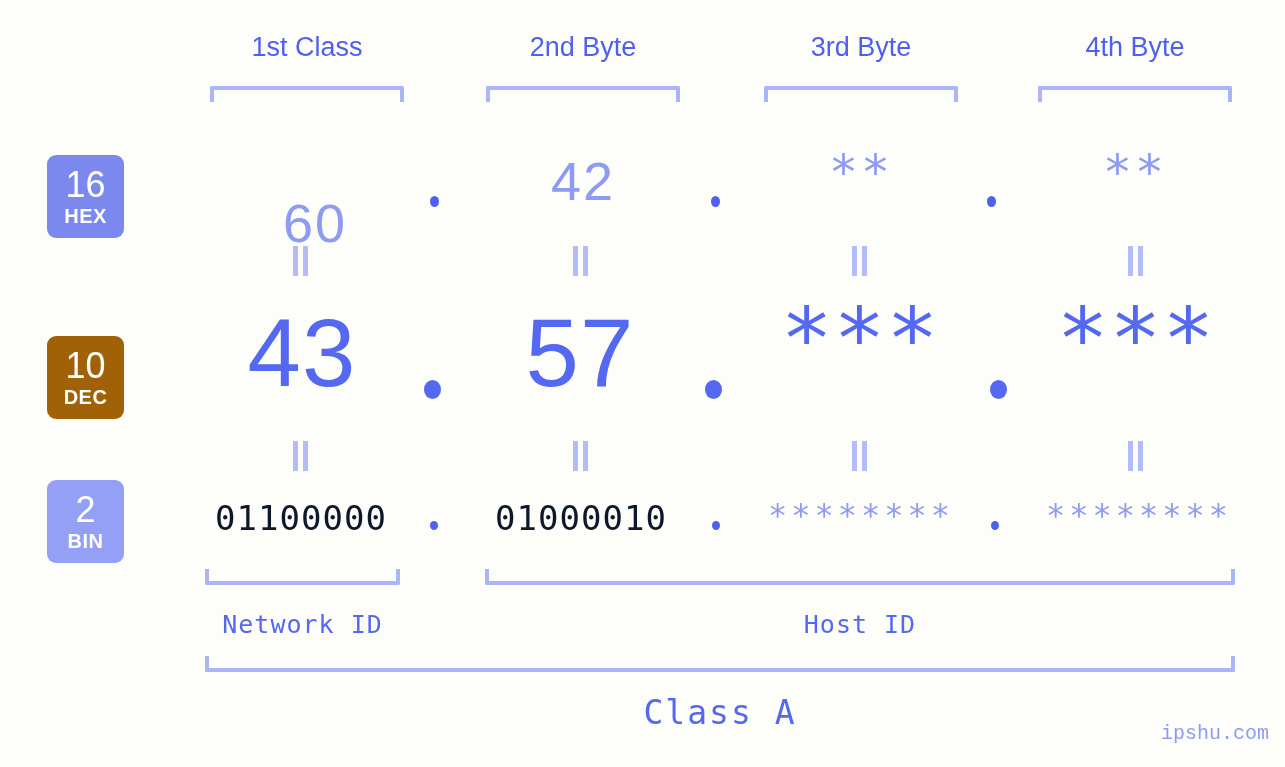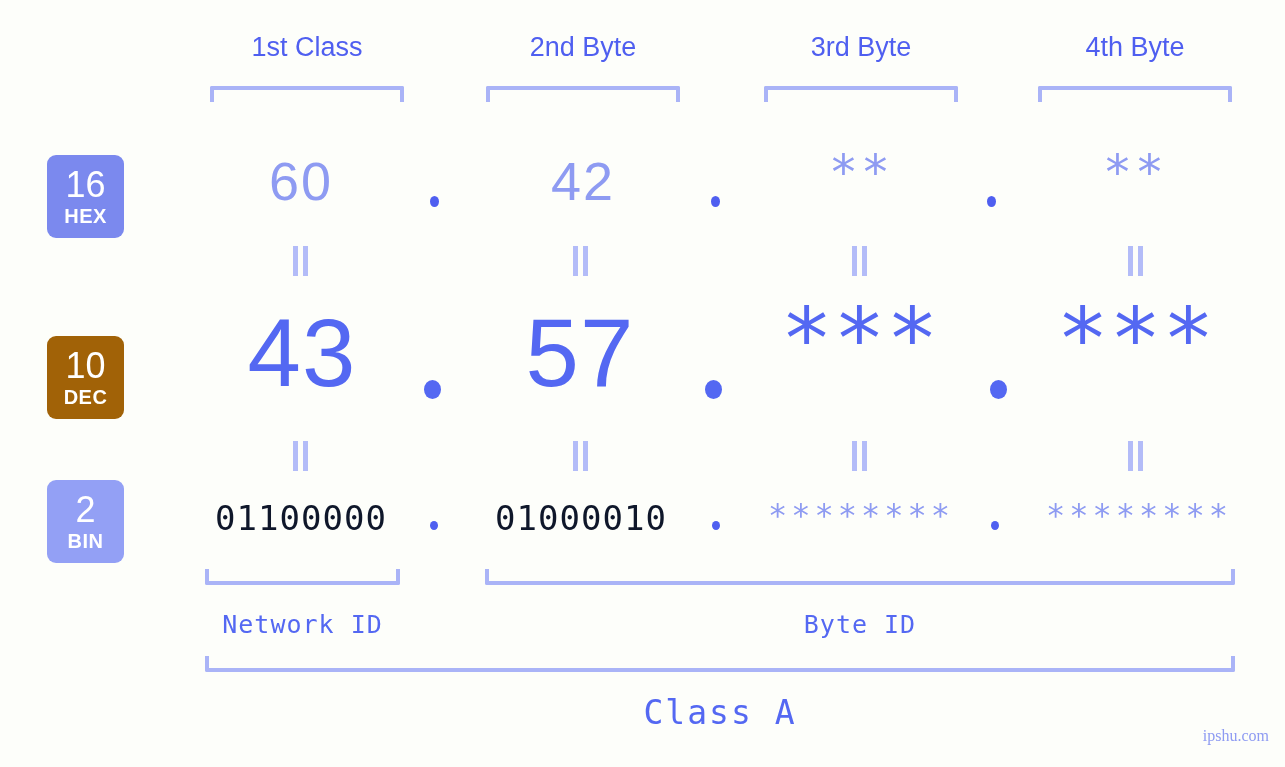--- a/index.html
+++ b/index.html
@@ -206,23 +206,23 @@
     font-family: "DejaVu Sans Mono", monospace;
     letter-spacing: 2px;
     white-space: nowrap;
   }
 
   
   #watermark {
     position: absolute;
     right: 16px;
     bottom: 22px;
-    font-size: 16px;
+    font-size: 20px;
     color: #8e9bf2;
-    font-family: Liberation Serif, serif;
+    font-family: Liberation Mono, monospace;
     letter-spacing: 0px;
   }
 </style>
 </head>
 <body>
 
 <div class="byte-label" style="left:210px;width:194px;">1st Class</div>
 <div class="byte-label" style="left:486px;width:194px;">2nd Byte</div>
 <div class="byte-label" style="left:764px;width:194px;">3rd Byte</div>
 <div class="byte-label" style="left:1038px;width:194px;">4th Byte</div>
@@ -238,21 +238,21 @@
 </div>
 <div class="badge" id="badge-dec">
   <span class="num">10</span>
   <span class="nm">DEC</span>
 </div>
 <div class="badge" id="badge-bin">
   <span class="num">2</span>
   <span class="nm">BIN</span>
 </div>
 
-<div class="hex-val" style="left:204px;width:194px;">60</div>
+<div class="hex-val" style="left:218px;width:194px;margin-top:42px;">60</div>
 <div class="hex-dot" style="left:430px;"></div>
 <div class="hex-val" style="left:486px;width:194px;">42</div>
 <div class="hex-dot" style="left:711px;"></div>
 <div class="hex-star" style="left:764px;width:194px;">**</div>
 <div class="hex-dot" style="left:987px;"></div>
 <div class="hex-star" style="left:1038px;width:194px;">**</div>
 
 <div class="eqsep" style="left:292px;top:246px;">
     <i></i>
     <i></i>
@@ -300,18 +300,18 @@
 <div class="bin-val" style="left:482px;width:198px;">01000010</div>
 <div class="bin-dot" style="left:712px;"></div>
 <div class="bin-star" style="left:762px;width:198px;">********</div>
 <div class="bin-dot" style="left:991px;"></div>
 <div class="bin-star" style="left:1040px;width:198px;">********</div>
 
 <div class="bracket-bottom" style="left:205px;width:195px;top:569px;"></div>
 <div class="bracket-bottom" style="left:485px;width:750px;top:569px;"></div>
 
 <div class="id-label" style="left:205px;width:195px;">Network ID</div>
-<div class="id-label" style="left:485px;width:750px;">Byte ID</div>
+<div class="id-label" style="left:485px;width:750px;">Host ID</div>
 
 <div class="bracket-bottom" style="left:205px;width:1030px;top:656px;"></div>
 <div class="class-label" style="left:205px;width:1030px;">Class A</div>
 
 <div id="watermark">ipshu.com</div>
 
 </body></html>

